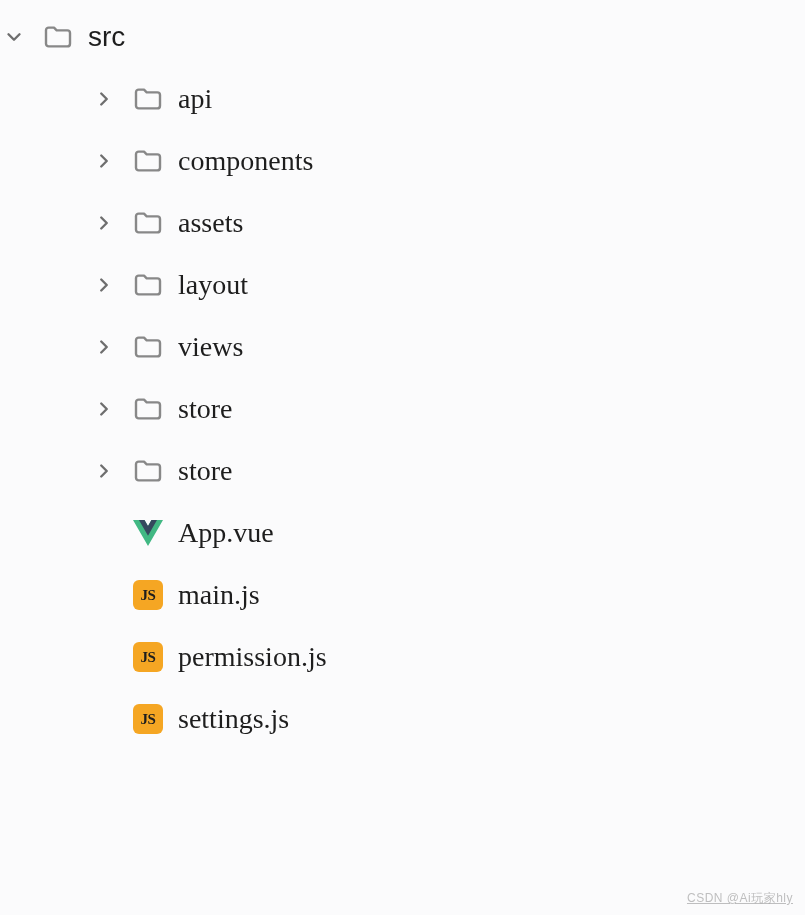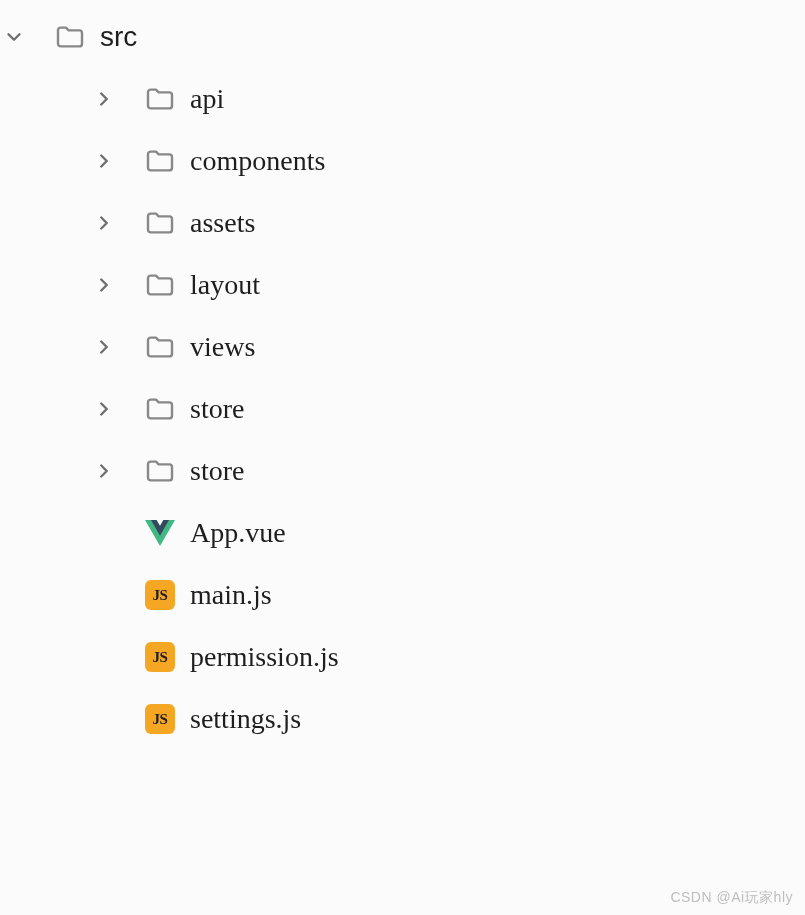--- a/index.html
+++ b/index.html
@@ -36,45 +36,45 @@
     .chevron.blank { visibility: hidden; }
     .chevron svg { display: block; }
     .icon {
       width: 32px;
       height: 32px;
       display: flex;
       align-items: center;
       justify-content: center;
       margin-right: 14px;
       flex-shrink: 0;
-      margin-left: 12px;
     }
     .icon svg { display: block; }
     .js-badge {
       width: 30px;
       height: 30px;
       background: #f5a623;
       border-radius: 6px;
       display: flex;
       align-items: center;
       justify-content: center;
       font-size: 15px;
       font-weight: 800;
       color: #1e1e1e;
       letter-spacing: -0.5px;
     }
     .label { line-height: 1; color: #1e1e1e; }
     .watermark {
       position: absolute;
       right: 12px;
       bottom: 8px;
-      font-size: 14px;
+      font-size: 12px;
       color: rgba(140,140,140,0.55);
       letter-spacing: 0.5px;
       pointer-events: none;
+      text-decoration: underline;
     }
   </style>
 </head>
 <body>
 
 <div class="tree">
 
   <div class="row indent-0">
     <span class="chevron">
       <svg width="22" height="22" viewBox="0 0 24 24" fill="none" stroke="#6e6e6e" stroke-width="2.6" stroke-linecap="round" stroke-linejoin="round">

